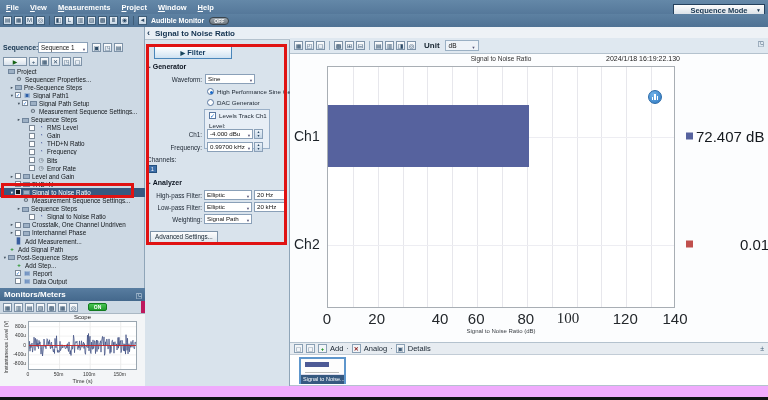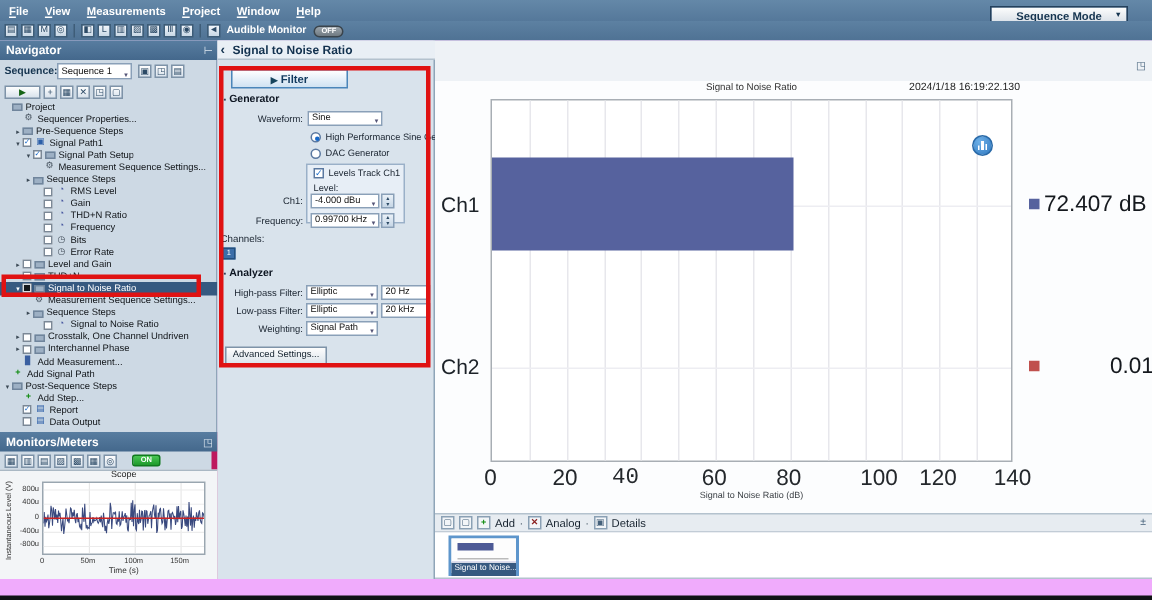--- a/index.html
+++ b/index.html
@@ -9,21 +9,21 @@
 
   
   .menubar{position:absolute;left:0;top:0;width:768px;height:14px;background:linear-gradient(#6488a8,#55789a);display:flex;align-items:center;gap:11px;padding-left:6px;}
   .menu-item{color:#fff;font-size:7.5px;font-weight:bold;cursor:default;}
   .menu-item u{text-decoration:underline;}
   .toolbar{position:absolute;left:0;top:14px;width:768px;height:13px;background:linear-gradient(#5d81a2,#4f7294);display:flex;align-items:center;gap:2px;padding-left:3px;}
   .tbico{width:9px;height:9px;border:1px solid #3e5d78;background:linear-gradient(#f2f6fa,#c9d8e6);font-size:6px;line-height:7px;text-align:center;color:#2c4a66;flex:none;}
   .tbsep{width:1px;height:9px;background:#3e5d78;margin:0 2px;flex:none;}
   .audmon{color:#fff;font-size:7px;font-weight:bold;margin-left:2px;}
   .offpill{width:20px;height:8px;border-radius:4px;background:linear-gradient(#9aa4ac,#707a82);border:1px solid #3a444c;color:#fff;font-size:5px;line-height:7px;text-align:center;font-weight:bold;margin-left:3px;}
-  .seqmode{position:absolute;right:16px;top:4px;width:92px;height:13px;background:linear-gradient(#fdfdfd,#d5dde5);border:1px solid #24405c;color:#15344f;font-size:7.5px;font-weight:bold;line-height:11px;text-align:center;}
+  .seqmode{position:absolute;right:3px;top:4px;width:92px;height:13px;background:linear-gradient(#fdfdfd,#d5dde5);border:1px solid #24405c;color:#15344f;font-size:7.5px;font-weight:bold;line-height:11px;text-align:center;}
   .seqmode .car{position:absolute;right:3px;top:0;font-size:5px;color:#15344f;}
 
   
   .phead{position:absolute;height:13px;background:linear-gradient(#587da0,#44688c);color:#fff;font-size:8px;font-weight:bold;line-height:13px;padding-left:4px;}
   .phead .pico{position:absolute;right:3px;top:1px;font-size:7px;font-weight:normal;color:#dce6ef;}
 
   
   .nav-panel{position:absolute;left:0;top:27px;width:145px;height:261px;background:#cdd9e4;border-right:1px solid #8fa5b8;}
   .seqrow{position:absolute;left:0;top:14px;width:145px;height:14px;}
   .seqlabel{position:absolute;left:3px;top:3px;font-size:7px;font-weight:bold;color:#15344f;}
@@ -158,24 +158,20 @@
       <span class="tbico">▩</span>
       <span class="tbico">Ⅲ</span>
       <span class="tbico">◉</span>
       <span class="tbsep"></span>
       <span class="tbico">◄</span>
       <span class="audmon">Audible Monitor</span>
     <span class="offpill">OFF</span>
   </div>
 
   <div class="nav-panel">
-    <div class="phead" style="left:0;top:0;width:145px;">
-      <span>Navigator</span>
-      <span class="pico">⊢</span>
-    </div>
     <div class="seqrow">
       <span class="seqlabel">Sequence:</span>
       <span class="seqcombo">
         <span>Sequence 1</span>
         <span class="car">▼</span>
       </span>
       <span id="seqicons" style="position:absolute;left:92px;top:2px;display:flex;gap:2px;">
           <span class="mini">▣</span>
           <span class="mini">◳</span>
           <span class="mini">▤</span>
@@ -451,20 +447,38 @@
     </div>
     <div class="tfield" style="left:109px;top:175px;width:33px;height:10px;">20 kHz</div>
     <div class="flabel" style="left:0px;top:189px;width:57px;">Weighting:</div>
     <div class="combo" style="left:59px;top:187px;width:48px;height:10px;">
       <span>Signal Path</span><span class="car">▼</span>
     </div>
     <div class="advbtn">Advanced Settings...</div>
   </div>
 
   <div class="right-panel">
+    <div class="gtoolbar" id="gtoolbar">
+      <span class="mini">▦</span>
+        <span class="mini">◰</span>
+        <span class="mini">▢</span>
+        <span class="tbsep" style="background: rgb(154, 176, 196);"></span>
+        <span class="mini">▩</span>
+        <span class="mini">⊞</span>
+        <span class="mini">⊟</span>
+        <span class="tbsep" style="background: rgb(154, 176, 196);"></span>
+        <span class="mini">▤</span>
+        <span class="mini">▥</span>
+        <span class="mini">◨</span>
+        <span class="mini">◎</span>
+        <span class="unitlab">Unit</span>
+      <span class="unitcombo">
+        <span>dB</span><span class="car">▼</span>
+      </span>
+    </div>
     <div class="gpop">◳</div>
 
     <div class="chart-area" id="chartarea">
       <div class="ctitle">Signal to Noise Ratio</div>
       <div class="cstamp">2024/1/18 16:19:22.130</div>
       <div class="cplot" id="cplot">
           <div class="gline-v" style="left: 24.8571px;"></div>
           <div class="gline-v" style="left: 49.7143px;"></div>
           <div class="gline-v" style="left: 74.5714px;"></div>
           <div class="gline-v" style="left: 99.4286px;"></div>
@@ -489,24 +503,24 @@
       <div id="chart-overlay"></div>
     <div class="cbar" style="left: 38px; top: 51.18px; width: 201px; height: 62px; background: rgb(86, 98, 158);"></div>
         <div class="catlab" style="top: 82.18px;">Ch1</div>
         <div class="legsq" style="left: 396px; top: 82.18px; background: rgb(86, 98, 158);"></div>
         <div class="legval" style="top: 82.18px;">72.407 dB</div>
         <div class="catlab" style="top: 189.87px;">Ch2</div>
         <div class="legsq" style="left: 396px; top: 189.87px; background: rgb(192, 80, 77);"></div>
         <div class="legval" style="top: 189.87px; margin-left: 44px;">0.016 dB</div>
         <div class="xtick" style="left: 37px;">0</div>
         <div class="xtick" style="left: 86.7143px;">20</div>
-        <div class="xtick" style="left: 127px; font-family: Liberation Mono, monospace;">40</div>
+        <div class="xtick" style="left: 150px;">40</div>
         <div class="xtick" style="left: 186.143px;">60</div>
         <div class="xtick" style="left: 235.857px;">80</div>
-        <div class="xtick" style="left: 296px;">100</div>
+        <div class="xtick" style="left: 278px; font-family: Liberation Serif, serif;">100</div>
         <div class="xtick" style="left: 335.286px;">120</div>
         <div class="xtick" style="left: 385px;">140</div>
       </div>
 
     <div class="resbar">
       <span class="rbico">▢</span>
       <span class="rbico">▢</span>
       <span class="rbico add">+</span>
       <span>Add</span>
       <span class="rbdot">·</span>

